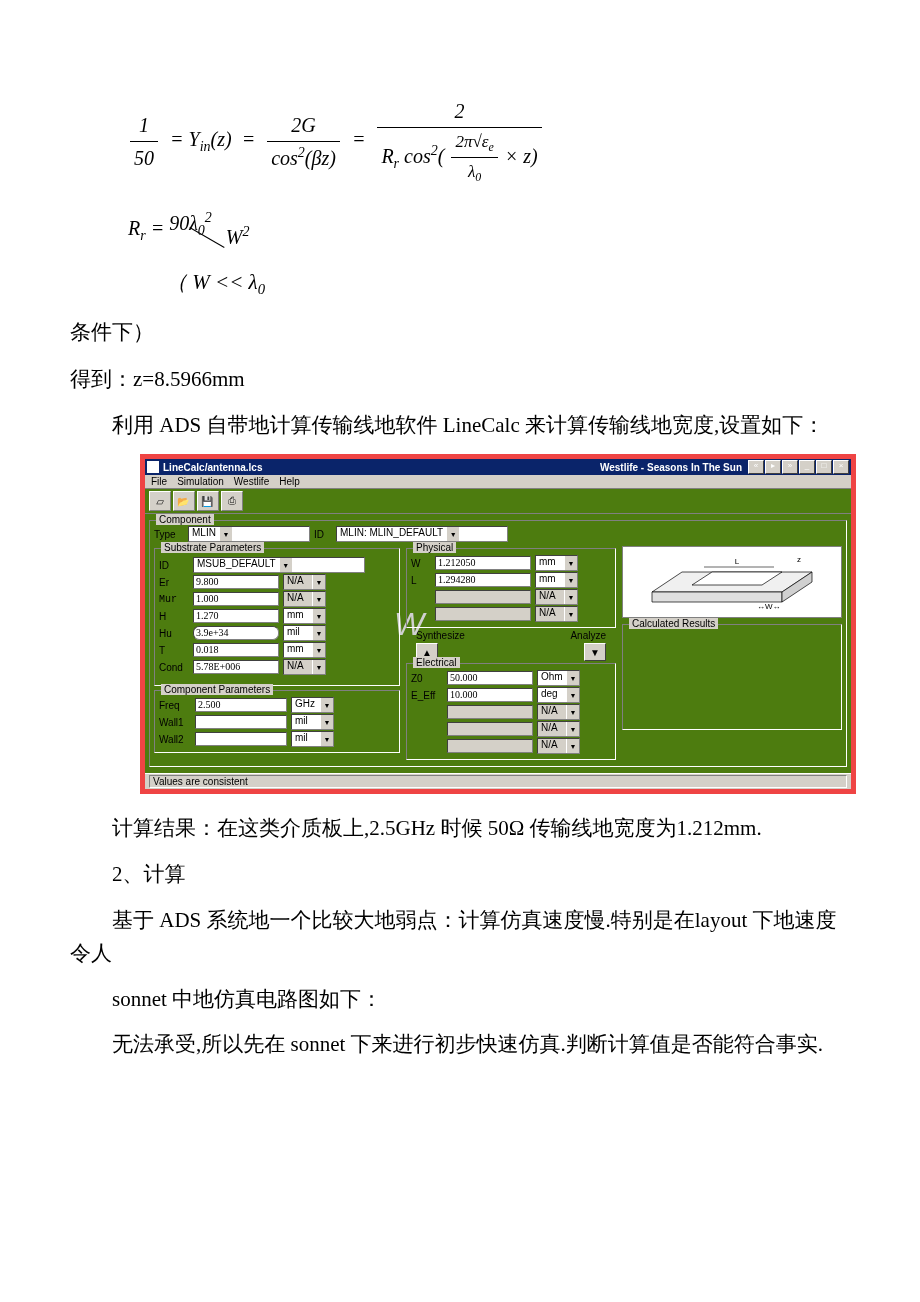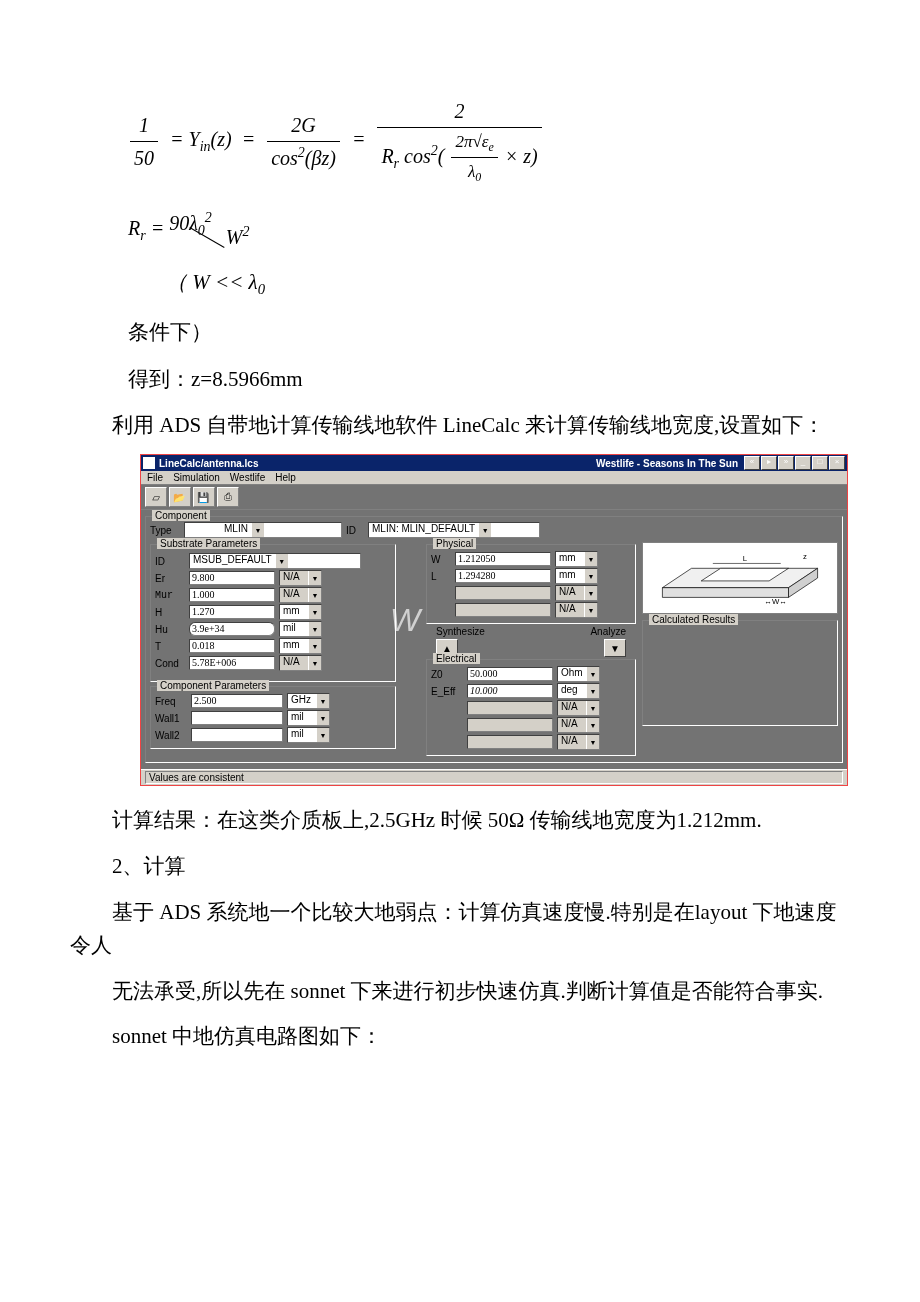--- a/index.html
+++ b/index.html
@@ -31,37 +31,37 @@
     display: block;
     border-bottom: 1px solid #000;
     padding: 0 4px;
   }
   .formula-block .frac .den {
     display: block;
     padding: 0 4px;
   }
   .sub { font-size: 0.7em; vertical-align: sub; }
   .sup { font-size: 0.7em; vertical-align: super; }
-  .indent1 { margin-left: 58px; }
+  .indent1 { }
   .indent2 { margin-left: 96px; }
   p.body {
     margin: 12px 0;
     text-indent: 2em;
   }
   p.body.noindent { text-indent: 0; }
 
   
   .linecalc-window {
     margin: 12px 0 12px 70px;
     width: 706px;
-    border: 1px solid #ef4444;
+    border: 5px solid #ef4444;
     font-family: Tahoma, Arial, sans-serif;
     font-size: 10px;
     color: #000;
-    background: #737373;
+    background: #4d7c0f;
     line-height: normal;
   }
   .lc-title {
     background: #0a246a;
     color: #fff;
     height: 16px;
     display: flex;
     align-items: center;
     padding: 0 2px;
   }
@@ -154,21 +154,21 @@
   .lc-combo .arrow {
     width: 12px;
     background: #d4d0c8;
     border-left: 1px solid #fff;
     display:flex; align-items:center; justify-content:center;
     font-size: 7px;
   }
   .lc-combo.disabled { background: #d4d0c8; }
   .lc-cols { display: flex; gap: 6px; }
   .lc-col-left { width: 246px; }
-  .lc-col-mid { width: 210px; margin-left: 24px; }
+  .lc-col-mid { width: 210px; }
   .lc-col-right { flex: 1; }
   .lc-diagram {
     border: 1px solid #808080;
     background: #fff;
     height: 70px;
     position: relative;
     margin-bottom: 6px;
   }
   .lc-btn {
     background: #d4d0c8;
@@ -269,21 +269,21 @@
       <span class="lc-tbtn" style="color:#000080;">💾</span>
       <span class="lc-tbtn">⎙</span>
     </div>
 
     <div class="lc-body">
 
       <div class="lc-fieldset inset">
         <div class="lc-legend">Component</div>
         <div class="lc-row">
           <span class="lc-label">Type</span>
-          <span class="lc-combo" style="width:120px;padding-left:36px;">
+          <span class="lc-combo" style="width:120px;">
             <span class="val">MLIN</span>
               <span class="arrow">▼</span>
           </span>
           <span class="lc-label" style="width:18px;">ID</span>
           <span class="lc-combo" style="width:170px;">
             <span class="val">MLIN: MLIN_DEFAULT</span>
               <span class="arrow">▼</span>
           </span>
         </div>
 
@@ -434,21 +434,21 @@
                   <div class="lc-row">
                     <span class="lc-label" style="width: 32px;">Z0</span>
                     <span class="lc-input" style="width: 86px;">50.000</span>
                     <span class="lc-combo">
                       <span class="val" style="min-width: 22px;">Ohm</span>
                       <span class="arrow">▼</span>
                     </span>
                   </div>
                   <div class="lc-row">
                     <span class="lc-label" style="width: 32px;">E_Eff</span>
-                    <span class="lc-input" style="width: 86px; font-style: italic;">10.000</span>
+                    <span class="lc-input" style="width: 86px;">10.000</span>
                     <span class="lc-combo">
                       <span class="val" style="min-width: 22px;">deg</span>
                       <span class="arrow">▼</span>
                     </span>
                   </div>
                   <div class="lc-row">
                     <span class="lc-label" style="width: 32px;"></span>
                     <span class="lc-input disabled" style="width: 86px;"></span>
                     <span class="lc-combo disabled">
                       <span class="val" style="min-width: 22px;">N/A</span>
@@ -502,17 +502,17 @@
   </div>
 
   <p class="body noindent" style="margin-top:18px;">
     <span style="display:inline-block; text-indent:2em;">计算结果：在这类介质板上,2.5GHz 时候 50Ω 传输线地宽度为1.212mm.</span>
   </p>
 
   <p class="body">2、计算</p>
 
   <p class="body">基于 ADS 系统地一个比较大地弱点：计算仿真速度慢.特别是在layout 下地速度令人</p>
 
+  <p class="body">sonnet 中地仿真电路图如下：</p>
+
   <p class="body">无法承受,所以先在 sonnet 下来进行初步快速仿真.判断计算值是否能符合事实.</p>
 
-  <p class="body">sonnet 中地仿真电路图如下：</p>
-
 </div>
 
 </body></html>

